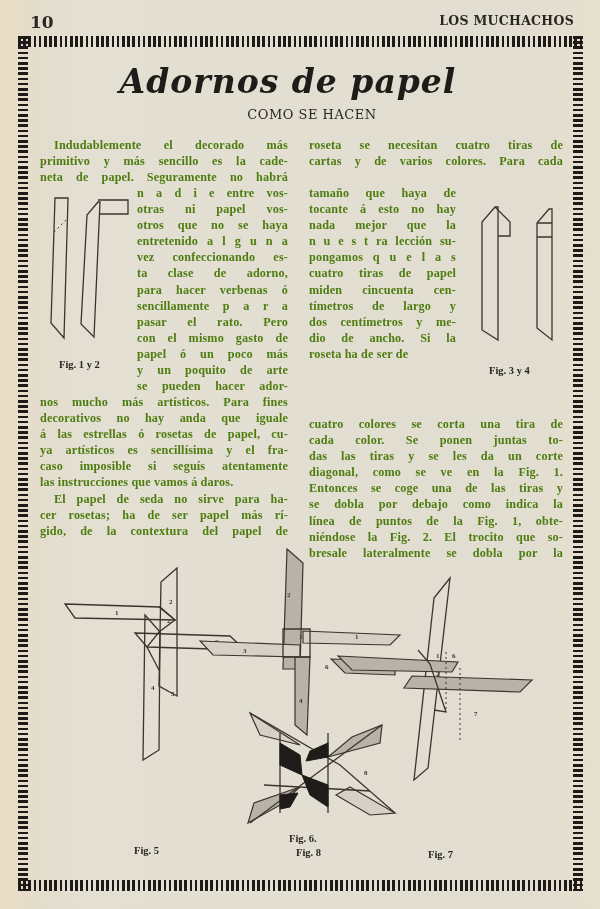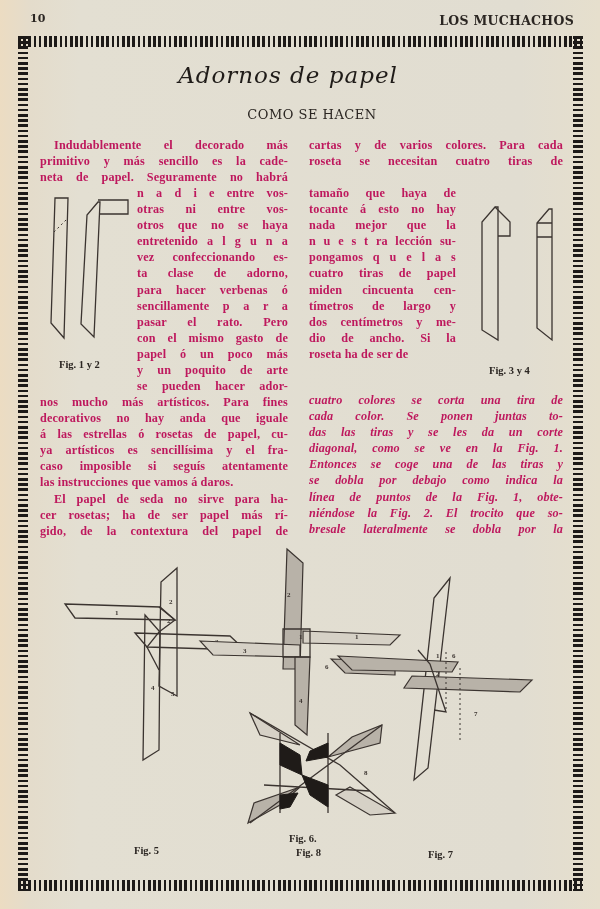--- a/index.html
+++ b/index.html
@@ -3,49 +3,49 @@
   <meta charset="utf-8">
   <style>
     html, body { margin:0; padding:0; }
     body {
       width:600px; height:909px; overflow:hidden; position:relative;
       background:#e6e1d3;
       background-image: linear-gradient(90deg, #ecdcc2 0px, #e4dccb 30px, #e3dfd2 80px, #e1ddd1 520px, #e6dfcd 600px);
       font-family: "DejaVu Serif", "Liberation Serif", serif;
       color:#2b2622;
     }
-    .page-num { position:absolute; left:30px; top:12px; font-size:11px; font-weight:bold; }
+    .page-num { position:absolute; left:30px; top:12px; font-size:17px; font-weight:bold; }
     .running-head { position:absolute; right:26px; top:13px; font-size:12.5px; font-weight:bold; letter-spacing:0.3px; }
 
     .border-top, .border-bottom {
       position:absolute; left:18px; width:565px; height:11px;
       background: repeating-linear-gradient(90deg, #1d1a18 0 2.6px, transparent 2.6px 5.2px);
     }
     .border-top { top:36px; }
     .border-bottom { top:880px; }
     .border-left, .border-right {
       position:absolute; top:36px; height:855px; width:10px;
       background: repeating-linear-gradient(180deg, #1d1a18 0 2.6px, transparent 2.6px 5.2px);
     }
     .border-left { left:18px; }
     .border-right { left:573px; }
 
     .title {
       position:absolute; left:0; width:576px; top:62px; text-align:center;
-      font-family:"DejaVu Serif", serif; font-style:italic; font-weight:normal;
-      font-size:23px; letter-spacing:1px; color:#1f1b18;
+      font-family:"DejaVu Serif", serif; font-style:italic; font-weight:bold;
+      font-size:33px; letter-spacing:1px; color:#1f1b18;
     }
     .subtitle {
       position:absolute; left:12px; width:600px; top:107px; text-align:center;
       font-size:13px; letter-spacing:0.5px;
     }
 
     .text {
       position:absolute; font-size:12.2px; line-height:16.1px; font-weight:bold;
-      color:#be185d; font-family:"Liberation Serif", serif; letter-spacing:0.15px;
+      color:#4d7c0f; font-family:"Liberation Serif", serif; letter-spacing:0.15px;
     }
     .line { white-space:nowrap; display:block; text-align:justify; text-align-last:justify; }
     .line.last { text-align-last:left; }
     .line.indent { padding-left:14px; }
 
     .caption { position:absolute; font-size:10.5px; font-weight:bold; font-family:"Liberation Serif", serif; }
 
     svg { position:absolute; overflow:visible; }
     .stroke { fill:none; stroke:#3b3430; stroke-width:1.3; }
     .shade { fill:#b8b2a8; stroke:#3b3430; stroke-width:1.2; }
@@ -68,21 +68,21 @@
 <h1 class="title" style="margin:0;">Adornos de papel</h1>
 <div class="subtitle">COMO SE HACEN</div>
 
 <div class="text" style="left:40px; top:137px; width:248px;">
   <span class="line indent">Indudablemente el decorado más</span>
   <span class="line">primitivo y más sencillo es la cade-</span>
   <span class="line">neta de papel. Seguramente no habrá</span>
 </div>
 <div class="text" style="left:137px; top:185px; width:151px;">
   <span class="line">n a d i e   entre   vos-</span>
-  <span class="line">otras  ni  entre  vos-</span>
+  <span class="line">otras  ni  papel  vos-</span>
   <span class="line">otros que no se haya</span>
   <span class="line">entretenido a l g u n a</span>
   <span class="line">vez confeccionando es-</span>
   <span class="line">ta  clase  de  adorno,</span>
   <span class="line">para hacer verbenas ó</span>
   <span class="line">sencillamente   p a r a</span>
   <span class="line">pasar  el  rato.  Pero</span>
   <span class="line">con el mismo gasto de</span>
   <span class="line">papel ó un poco más</span>
   <span class="line">y un poquito de arte</span>
@@ -94,37 +94,37 @@
   <span class="line">á las estrellas ó rosetas de papel, cu-</span>
   <span class="line">ya artísticos es sencillísima y el fra-</span>
   <span class="line">caso imposible si seguís atentamente</span>
   <span class="line last">las instrucciones que vamos á daros.</span>
   <span class="line indent">El papel de seda no sirve para ha-</span>
   <span class="line">cer rosetas; ha de ser papel más rí-</span>
   <span class="line">gido, de la contextura del papel de</span>
 </div>
 
 <div class="text" style="left:309px; top:137px; width:254px;">
+  <span class="line">roseta se necesitan cuatro tiras de</span>
   <span class="line">cartas y de varios colores. Para cada</span>
-  <span class="line">roseta se necesitan cuatro tiras de</span>
 </div>
 <div class="text" style="left:309px; top:185px; width:147px;">
   <span class="line">tamaño que haya de</span>
   <span class="line">tocante á esto no hay</span>
   <span class="line">nada  mejor  que  la</span>
   <span class="line">n u e s t ra lección su-</span>
   <span class="line">pongamos  q u e  l a s</span>
   <span class="line">cuatro tiras de papel</span>
   <span class="line">miden cincuenta cen-</span>
   <span class="line">tímetros  de  largo  y</span>
   <span class="line">dos centímetros y me-</span>
   <span class="line">dio  de  ancho.  Si  la</span>
   <span class="line last">roseta ha de ser de</span>
 </div>
-<div class="text" style="left:309px; top:392px; width:254px;font-style:italic;">
+<div class="text" style="left:309px; top:416px; width:254px;">
   <span class="line">cuatro colores se corta una tira de</span>
   <span class="line">cada color. Se ponen juntas to-</span>
   <span class="line">das las tiras y se les da un corte</span>
   <span class="line">diagonal, como se ve en la Fig. 1.</span>
   <span class="line">Entonces se coge una de las tiras y</span>
   <span class="line">se dobla por debajo como indica la</span>
   <span class="line">línea de puntos de la Fig. 1, obte-</span>
   <span class="line">niéndose la Fig. 2. El trocito que so-</span>
   <span class="line">bresale lateralmente se dobla por la</span>
 </div>

